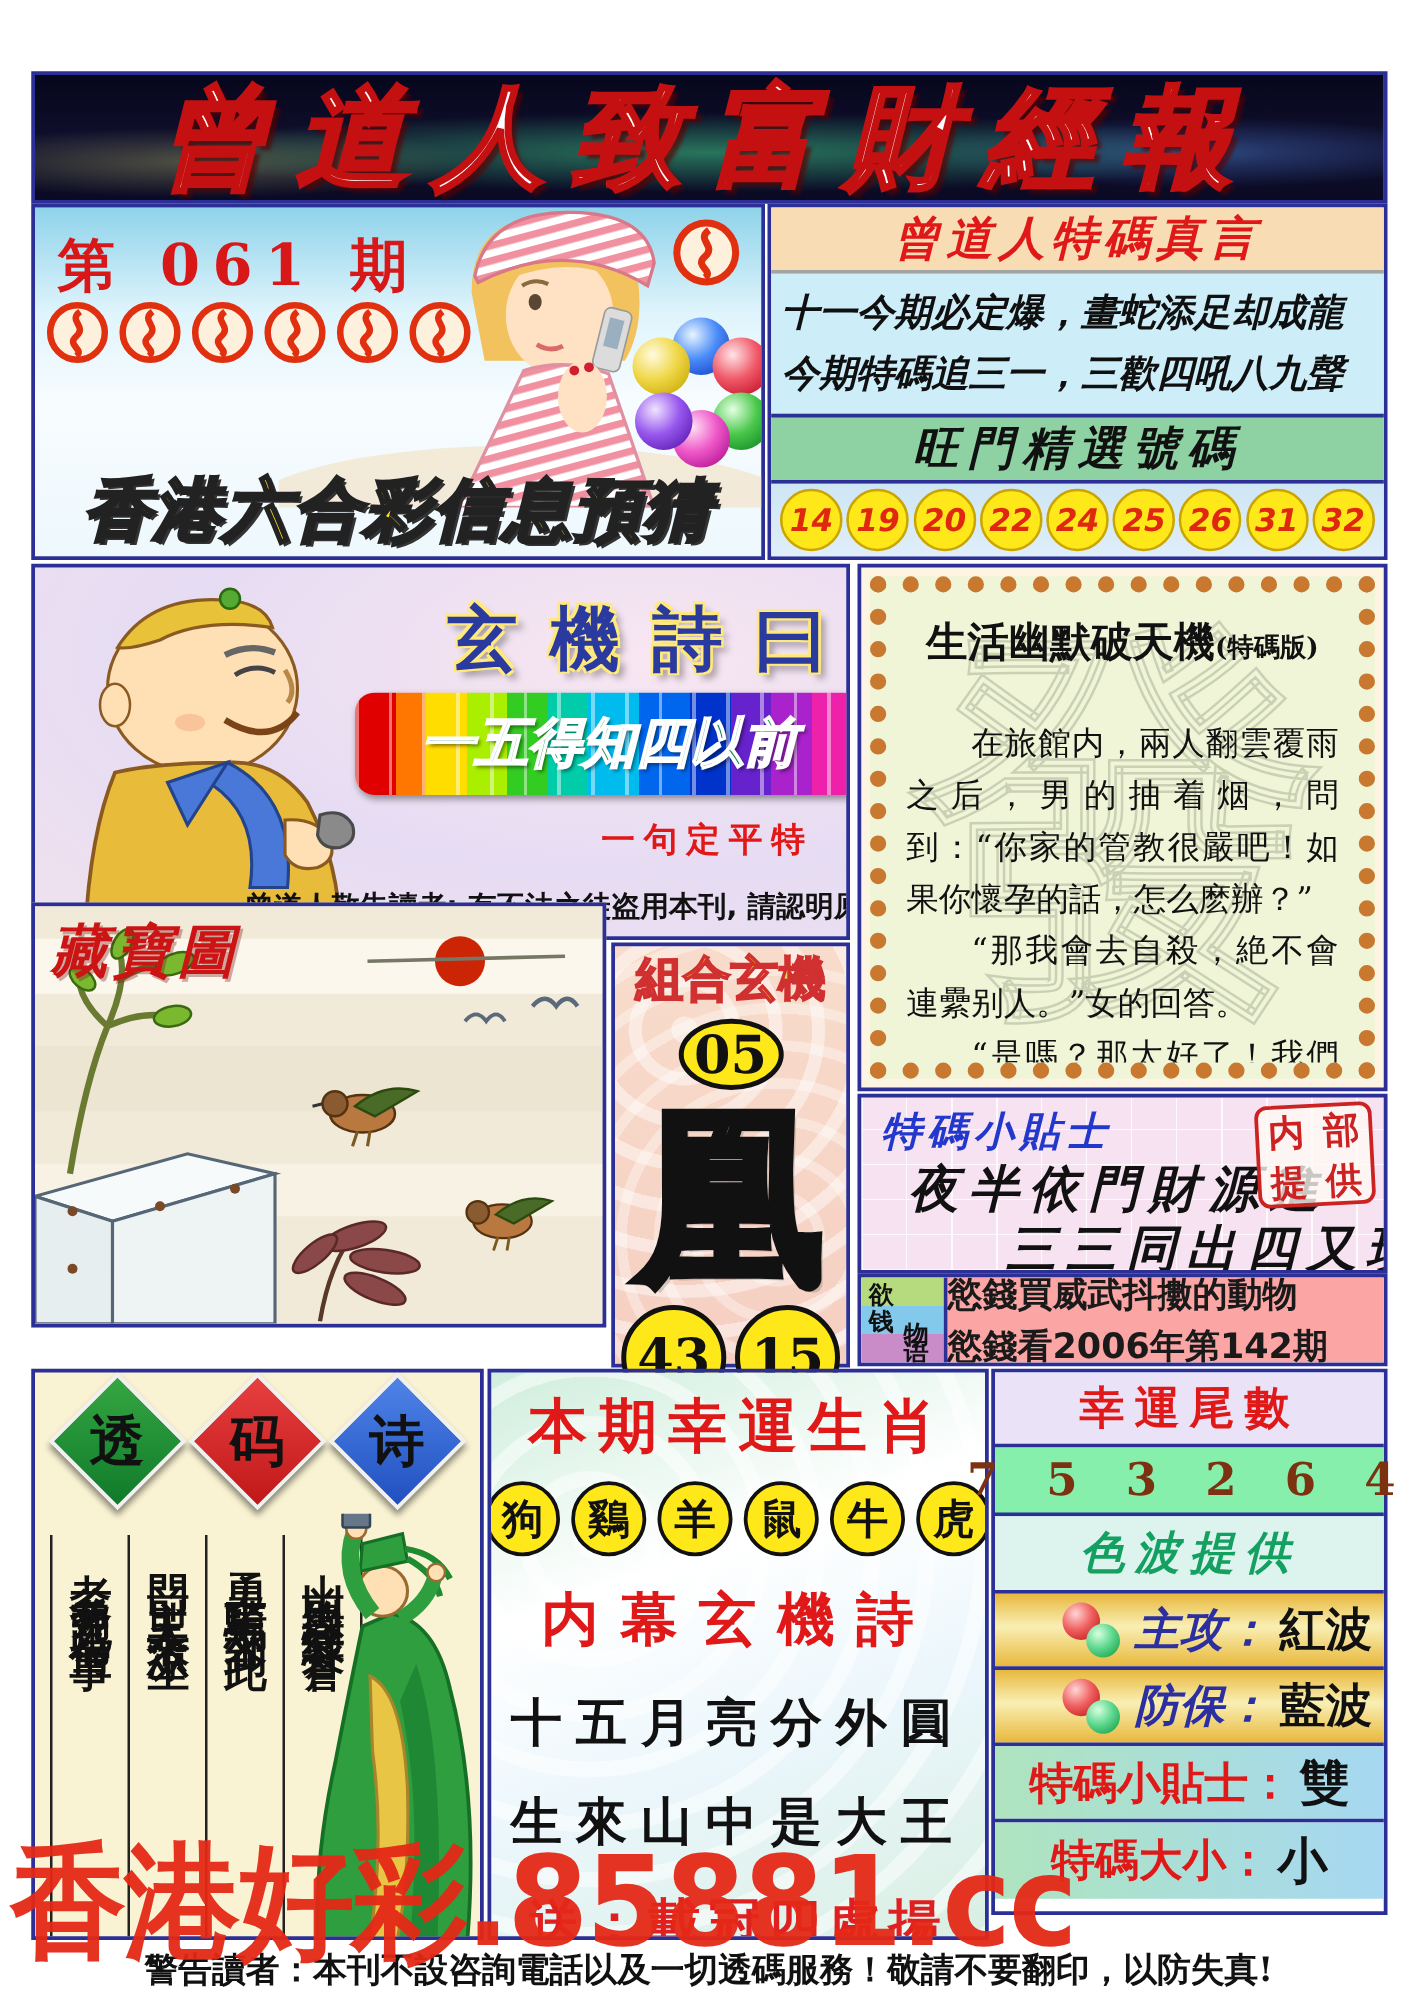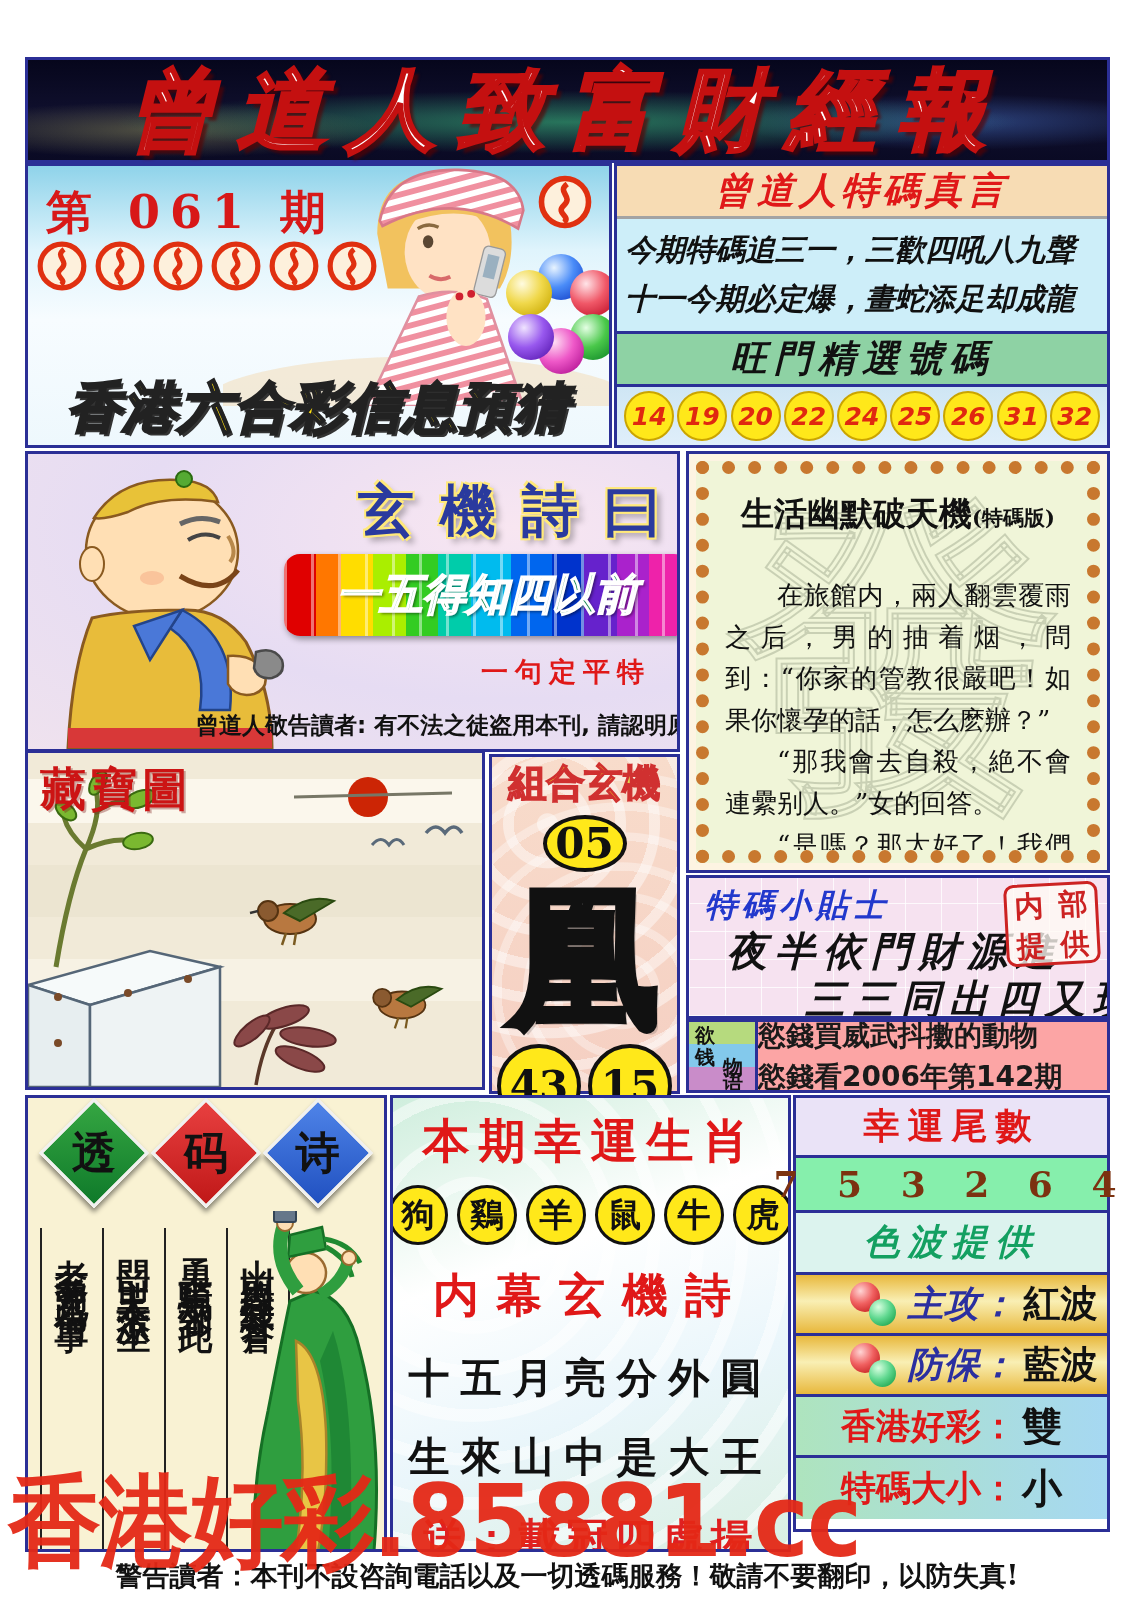--- a/index.html
+++ b/index.html
@@ -70,21 +70,21 @@
   .humor-mark{position:absolute;inset:0;display:flex;align-items:center;justify-content:center;font-size:330px;
     font-weight:bold;color:transparent;-webkit-text-stroke:2px rgba(130,140,115,.35);font-family:"DejaVu Serif",serif;}
   .humor-title{position:relative;text-align:center;font-size:33px;font-weight:bold;
     font-family:"DejaVu Serif",serif;margin-top:10px;white-space:nowrap;}
   .humor-suffix{font-size:21px;}
   .humor-body{position:relative;margin-top:38px;font-size:26px;line-height:1.6;font-family:"DejaVu Serif",serif;
     color:#111;text-align:justify;}
   .humor-body p{margin:0;text-indent:2em;}
 
   
-  .treasure{left:25px;top:750px;width:460px;height:340px;background:#f1ead8;overflow:hidden;}
+  .treasure{left:25px;top:722px;width:460px;height:340px;background:#f1ead8;overflow:hidden;font-style:italic;}
   .treasure-title{position:absolute;left:12px;top:6px;font-size:46px;font-weight:bold;color:#cc1414;
     font-family:"DejaVu Serif",serif;letter-spacing:5px;text-shadow:2px 2px 0 rgba(120,20,20,.35);}
 
   
   .combo{left:489px;top:754px;width:191px;height:340px;display:flex;flex-direction:column;align-items:center;
     background:
       repeating-radial-gradient(circle at 30% 20%, rgba(255,255,255,.45) 0 10px, transparent 11px 34px),
       repeating-radial-gradient(circle at 70% 70%, rgba(255,255,255,.35) 0 8px, transparent 9px 30px),
       linear-gradient(180deg,#f8dccb,#f5cfc2);}
   .combo-title{display:flex;margin-top:6px;}
@@ -252,22 +252,22 @@
       <div class="ball" style="left:32px;top:74px;background:radial-gradient(circle at 35% 30%,#ffe0f4,#ee58c8 45%,#b01090 90%);"></div>
       <div class="ball" style="left:2px;top:60px;background:radial-gradient(circle at 35% 30%,#f0e4ff,#9858ee 45%,#5818b0 90%);"></div>
     </div>
 
     <div class="main-heading">香港六合彩信息預猜</div>
   </div>
 
   <div class="panel rt">
     <div class="rt-header">曾道人特碼真言</div>
     <div class="rt-verse">
+      <div>十一今期必定爆，畫蛇添足却成龍</div>
       <div>今期特碼追三一，三歡四吼八九聲</div>
-      <div>十一今期必定爆，畫蛇添足却成龍</div>
     </div>
     <div class="rt-numtitle">旺門精選號碼</div>
     <div class="rt-nums">
       <span class="num-circle">14</span>
       <span class="num-circle">19</span>
       <span class="num-circle">20</span>
       <span class="num-circle">22</span>
       <span class="num-circle">24</span>
       <span class="num-circle">25</span>
       <span class="num-circle">26</span>
@@ -465,21 +465,21 @@
     </div>
     <div class="rc-box rc-gold">
       <span class="miniballs">
           <span class="mb mb-red"></span>
           <span class="mb mb-green"></span>
         </span>
       <span class="rc-label-blue">防保：</span>
       <span class="rc-value-black">藍波</span>
     </div>
     <div class="rc-box rc-cool">
-      <span class="rc-label-red">香港好彩：</span>
+      <span class="rc-label-red">特碼小貼士：</span>
       <span class="rc-value-big">雙</span>
     </div>
     <div class="rc-box rc-cool">
       <span class="rc-label-red">特碼大小：</span>
       <span class="rc-value-big">小</span>
     </div>
   </div>
 
   <div class="footer">警告讀者：本刊不設咨詢電話以及一切透碼服務！敬請不要翻印，以防失真!</div>
   <div class="watermark">香港好彩.85881.cc</div>

